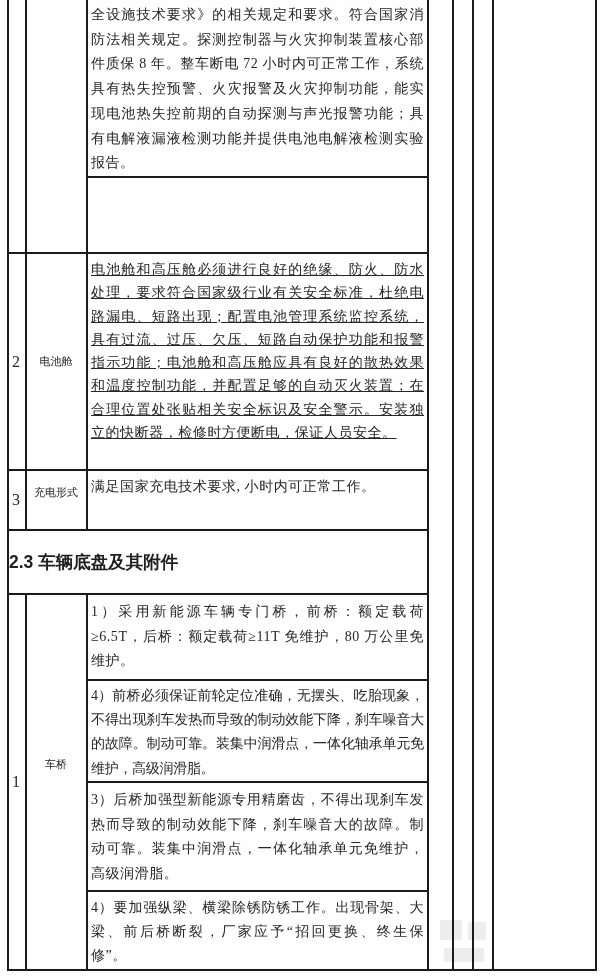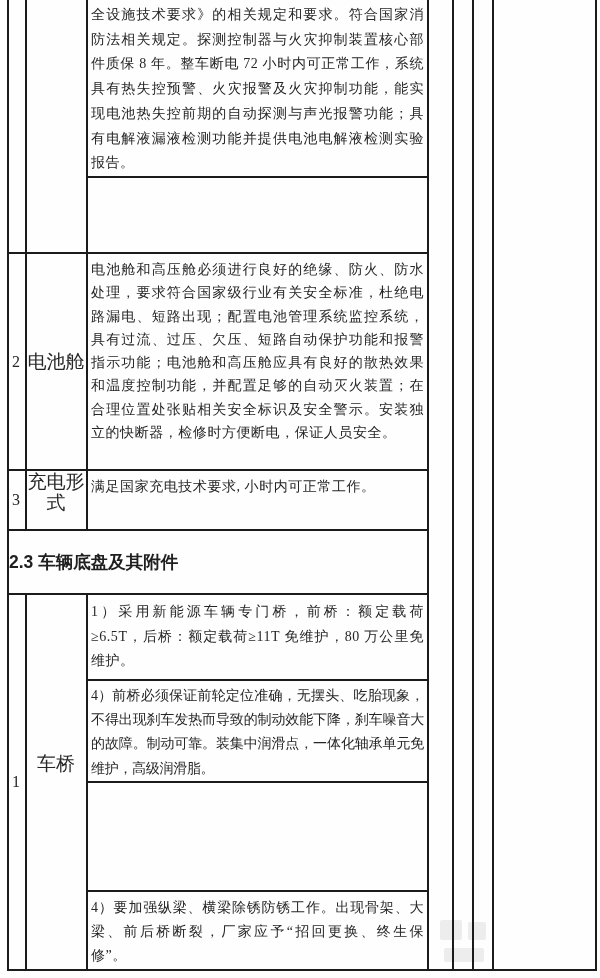--- a/index.html
+++ b/index.html
@@ -13,21 +13,21 @@
   
   .t {
     position:absolute; left:91px; width:333px;
     font-size:14px; letter-spacing:0.55px; line-height:24.5px;
     text-align:justify; color:#262626;
   }
   .squeeze { letter-spacing:-0.3px; }
   
   .cell {
     position:absolute; display:flex; align-items:center; justify-content:center;
-    text-align:center; color:#262626; font-size:19px;
+    text-align:center; color:#262626; font-size:11px;
   }
   .heading {
     position:absolute; display:flex; align-items:center;
     font-family:"Liberation Sans","DejaVu Sans",sans-serif;
     font-weight:bold; font-size:17.5px; color:#1f1f1f;
   }
   
   .wm { position:absolute; left:438px; top:916px; width:90px; height:54px; opacity:0.45; }
   .wm span { position:absolute; background:#d9d9d9; border-radius:2px; display:block; }
   .wm .b1 { left:2px;  top:4px;  width:22px; height:20px; }
@@ -39,24 +39,25 @@
 
 <div class="page">
 
   <div class="wm">
     <span class="b1"></span>
     <span class="b2"></span>
     <span class="b3"></span>
   </div>
 
   <div class="t" style="top:3px;   line-height:24.7px;">全设施技术要求》的相关规定和要求。符合国家消防法相关规定。探测控制器与火灾抑制装置核心部件质保 8 年。整车断电 72 小时内可正常工作，系统具有热失控预警、火灾报警及火灾抑制功能，能实现电池热失控前期的自动探测与声光报警功能；具有电解液漏液检测功能并提供电池电解液检测实验报告。</div>
-  <div class="t" style="top:258px; line-height:23.3px;">电池舱和高压舱必须进行良好的绝缘、防火、防水处理，要求符合国家级行业有关安全标准，杜绝电路漏电、短路出现；配置电池管理系统监控系统，具有过流、过压、欠压、短路自动保护功能和报警指示功能；电池舱和高压舱应具有良好的散热效果和温度控制功能，并配置足够的自动灭火装置；在合理位置处张贴相关安全标识及安全警示。安装独立的快断器，检修时方便断电，保证人员安全。</div>
+  <div class="t" style="top:258px; line-height:23.3px;text-decoration:underline;">电池舱和高压舱必须进行良好的绝缘、防火、防水处理，要求符合国家级行业有关安全标准，杜绝电路漏电、短路出现；配置电池管理系统监控系统，具有过流、过压、欠压、短路自动保护功能和报警指示功能；电池舱和高压舱应具有良好的散热效果和温度控制功能，并配置足够的自动灭火装置；在合理位置处张贴相关安全标识及安全警示。安装独立的快断器，检修时方便断电，保证人员安全。</div>
   <div class="t" style="top:475px; line-height:24px;">满足国家充电技术要求, 小时内可正常工作。</div>
   <div class="t" style="top:600px; line-height:24.5px;">1）采用新能源车辆专门桥，前桥：额定载荷≥6.5T，后桥：额定载荷≥11T 免维护，80 万公里免维护。</div>
   <div class="t squeeze" style="top:684px; line-height:24.2px;">4）前桥必须保证前轮定位准确，无摆头、吃胎现象，不得出现刹车发热而导致的制动效能下降，刹车噪音大的故障。制动可靠。装集中润滑点，一体化轴承单元免维护，高级润滑脂。</div>
+  <div class="t" style="top:788px; line-height:24.5px;">3）后桥加强型新能源专用精磨齿，不得出现刹车发热而导致的制动效能下降，刹车噪音大的故障。制动可靠。装集中润滑点，一体化轴承单元免维护，高级润滑脂。</div>
   <div class="t" style="top:896px; line-height:24px;">4）要加强纵梁、横梁除锈防锈工作。出现骨架、大梁、前后桥断裂，厂家应予“招回更换、终生保修”。</div>
 
   <div class="cell" style="left:7px;  top:254px; width:18px; height:215px; font-size:16px;">2</div>
   <div class="cell" style="left:27px; top:254px; width:58px; height:215px;">电池舱</div>
 
   <div class="cell" style="left:7px;  top:471px; width:18px; height:58px; font-size:16px;">3</div>
   <div class="cell" style="left:27px; top:471px; width:58px; height:42px; line-height:21px;">充电形式</div>
 
   <div class="cell" style="left:7px;  top:595px; width:18px; height:374px; font-size:16px;">1</div>
   <div class="cell" style="left:27px; top:595px; width:58px; height:338px;">车桥</div>

